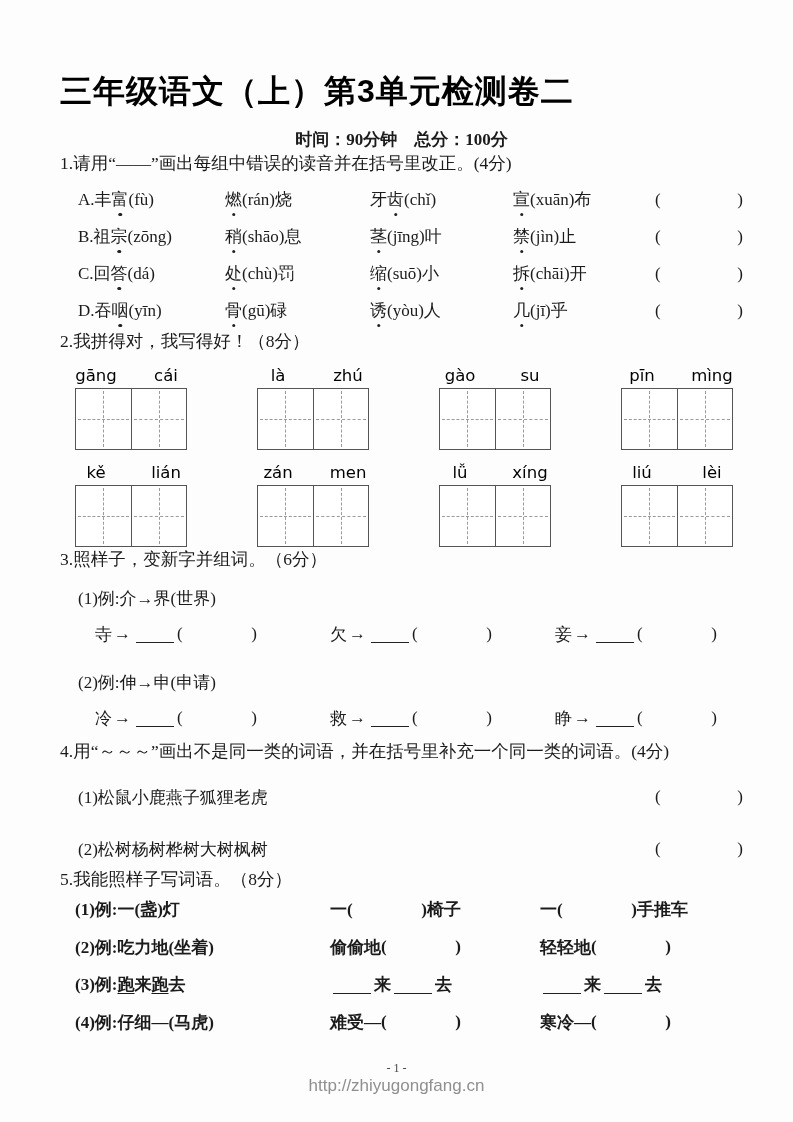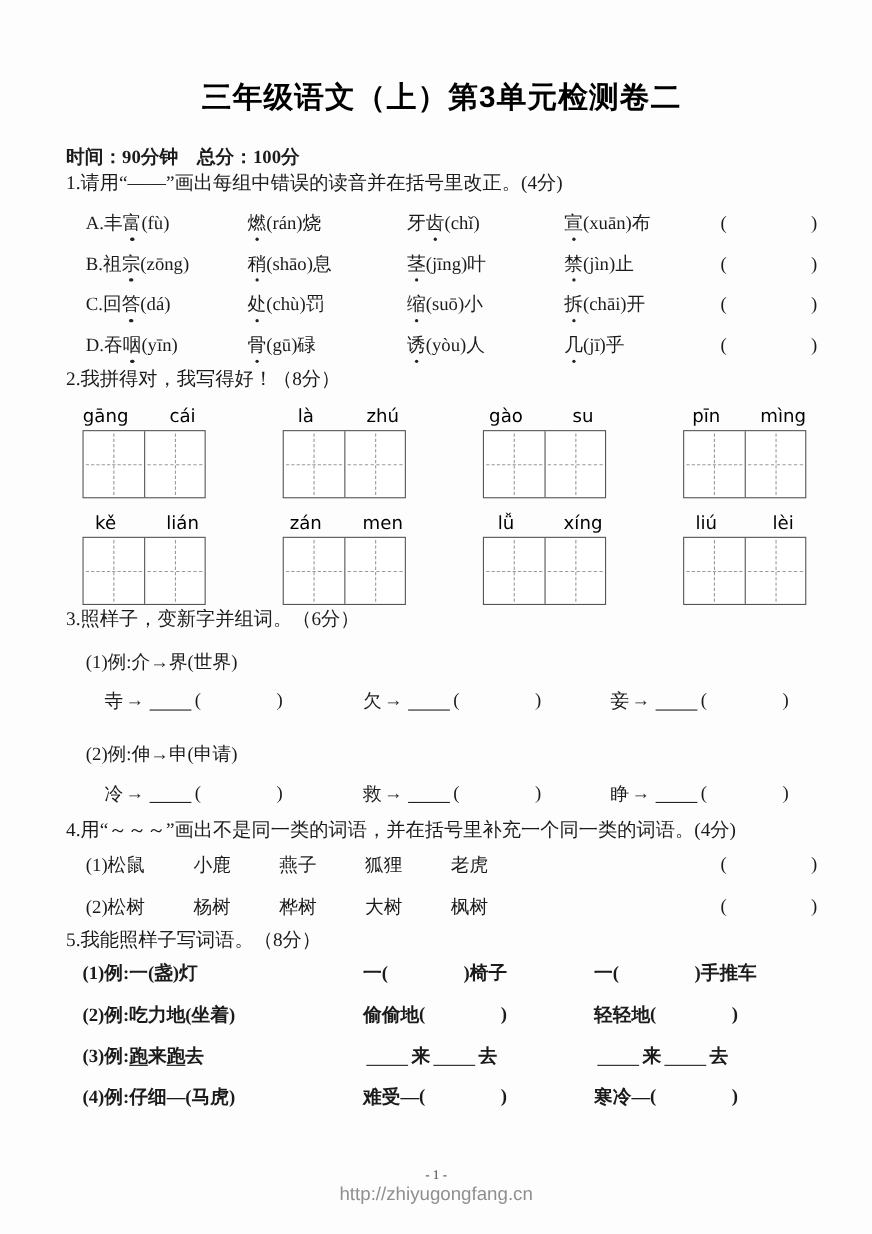--- a/index.html
+++ b/index.html
@@ -3,24 +3,24 @@
 <meta charset="utf-8">
 <style>
   * { box-sizing: border-box; }
   html,body { margin:0; padding:0; background:#fdfdfd; }
   .page {
     position:relative; width:793px; height:1122px; background:#fdfdfd;
     font-family:"Liberation Serif","DejaVu Serif",serif; color:#1b1b1b;
     padding:70px 50px 0 60px; overflow:hidden;
   }
   .title {
-    margin:0; text-align:center; font-family:"Liberation Sans","DejaVu Sans",sans-serif;
-    font-weight:bold; font-size:27px; letter-spacing:1px; color:#000;
+    margin:0; text-align:left; font-family:"Liberation Sans","DejaVu Sans",sans-serif;
+    font-weight:bold; font-size:32px; letter-spacing:1px; color:#000;
   }
-  .subtitle { margin-top:25px; font-size:17px; font-weight:bold; }
+  .subtitle { margin-top:14px; text-align:center; font-size:17px; font-weight:bold; }
   .section {
     margin-top:20px; font-family:"Liberation Sans","DejaVu Sans",sans-serif;
     font-weight:bold; font-size:19px; color:#000;
   }
   .q-title { font-size:17.5px; }
   
   .q1-rows { margin-top:6px; }
   .q1-row { display:flex; align-items:center; height:37px; padding-left:18px; font-size:17px; }
   .q1-c1 { width:147px; } .q1-c2 { width:145px; } .q1-c3 { width:143px; } .q1-c4 { width:139px; }
   .dotted { position:relative; display:inline-block; }
@@ -42,21 +42,21 @@
   .tz-cell + .tz-cell { border-left:1.2px solid #555; }
   .tz-cell::before { content:""; position:absolute; left:50%; top:2px; bottom:2px; border-left:1px dashed #9a9a9a; }
   .tz-cell::after  { content:""; position:absolute; top:50%; left:2px; right:2px; border-top:1px dashed #9a9a9a; }
   
   .q3-example { margin-top:12px; padding-left:18px; font-size:17px; height:30px; display:flex; align-items:center; }
   .q3-row { display:grid; grid-template-columns:235px 225px auto; padding-left:35px; height:42px; align-items:center; font-size:17px; }
   .q3-item { display:inline-flex; align-items:center; }
   .arrow { margin:0 2px; }
   .blank { display:inline-block; width:38px; height:1.05em; border-bottom:1.5px solid #222; margin:0 3px; }
   
-  .q4-row { display:flex; justify-content:space-between; align-items:center; height:36px; padding-left:18px; font-size:17px; margin-top:2px;gap:44px; }
+  .q4-row { display:flex; justify-content:space-between; align-items:center; height:36px; padding-left:18px; font-size:17px; margin-top:16px; }
   
   .q5-row { display:grid; grid-template-columns:255px 210px auto; padding-left:15px; height:37.5px; align-items:center; font-size:17px;font-weight:bold; }
   .q5-cell { display:inline-flex; align-items:center; }
   .u { text-decoration:underline; text-underline-offset:3px; }
   
   .footer { position:absolute; left:0; right:0; bottom:26px; text-align:center; }
   .pageno { font-size:12px; color:#444; }
   .url { font-size:17px; color:#8f8f8f; font-family:"Liberation Sans","DejaVu Sans",sans-serif; }
 </style>
 </head>

